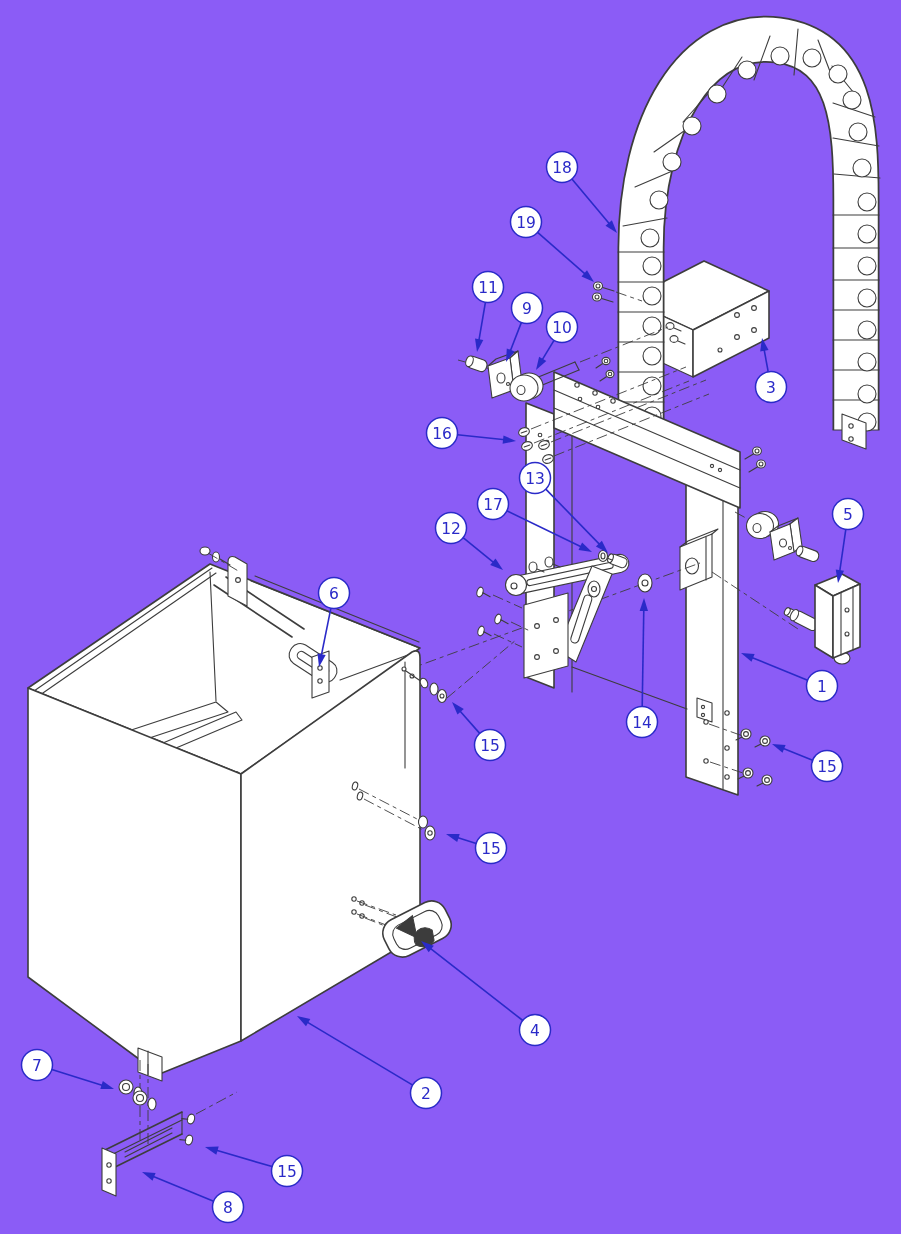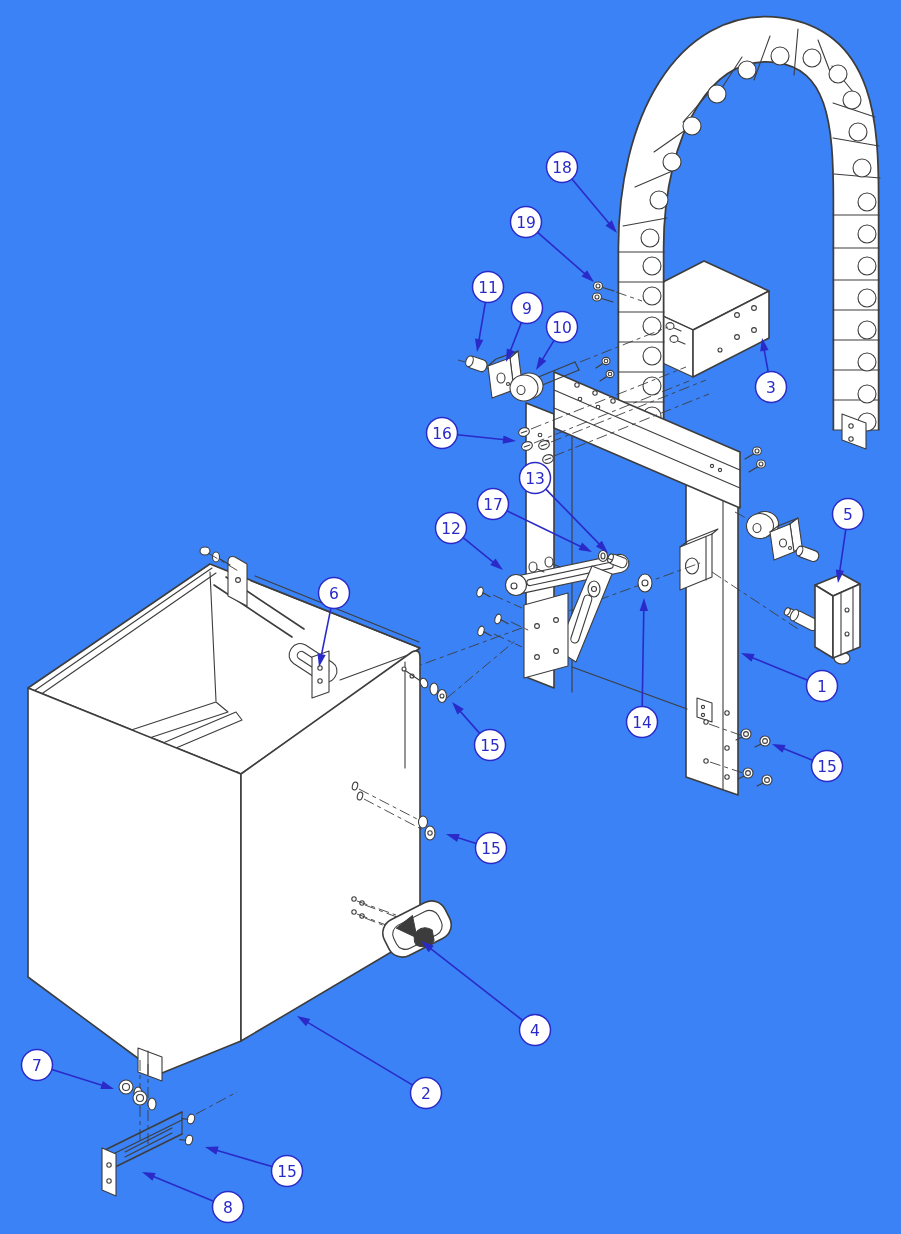--- a/index.html
+++ b/index.html
@@ -1,17 +1,17 @@
 <!DOCTYPE html>
 <html style="--ln: #3d3d3d; --blue: #2a2ac8;"><head>
 <meta charset="utf-8">
 <style>
   :root { --ln:#3d3d3d; --blue:#2a2ac8; }
   html,body{margin:0;padding:0;background:#fff;}
-  .stage{position:relative;width:901px;height:1234px;background:#3b82f6;overflow:hidden;}
+  .stage{position:relative;width:901px;height:1234px;background:#8b5cf6;overflow:hidden;}
   svg{position:absolute;left:0;top:0;}
   .ln{stroke:var(--ln);stroke-width:1.1;fill:none;stroke-linejoin:round;stroke-linecap:round;}
   .lnw{stroke:var(--ln);stroke-width:1.1;fill:#fff;stroke-linejoin:round;}
   .thick{stroke-width:1.6;}
   .dash{stroke:var(--ln);stroke-width:0.9;fill:none;stroke-dasharray:11 4 4 4;}
   .hole{fill:#fff;stroke:var(--ln);stroke-width:1.1;}
   .dark{fill:#3c3c3c;stroke:var(--ln);stroke-width:1;}
   .leader{fill:none;}
   .balloon-num{font:15.5px "DejaVu Sans", sans-serif;text-anchor:middle;}
 </style>

